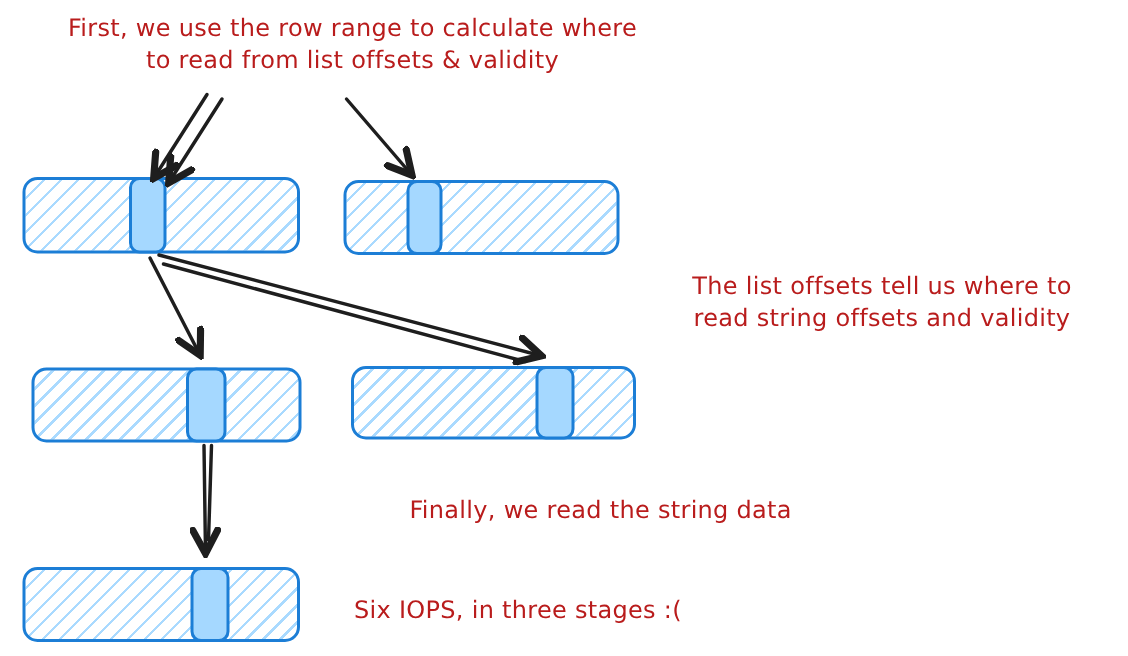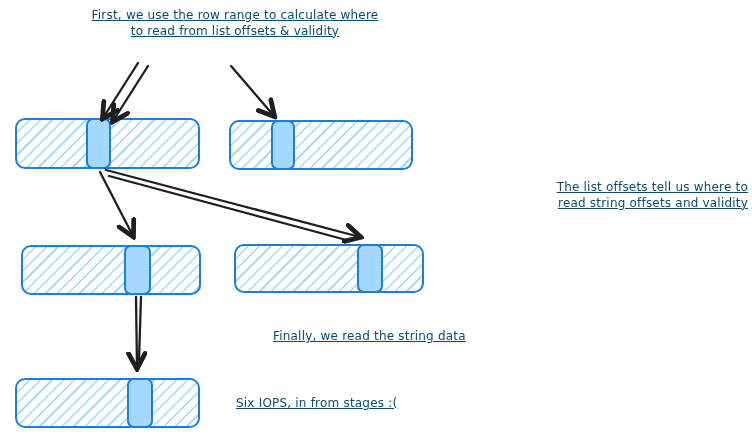--- a/index.html
+++ b/index.html
@@ -8,30 +8,29 @@
     background: #ffffff;
     font-family: "DejaVu Sans", "Liberation Sans", sans-serif;
     color: #1e1e1e;
     position: relative;
     overflow: hidden;
   }
   .canvas { position: absolute; inset: 0; }
 
   .caption {
     position: absolute;
-    font-size: 12px;
+    font-size: 16px;
     line-height: 1.32;
     letter-spacing: 0.2px;
-    color: #0c4a6e;
+    color: #b91c1c;
     white-space: pre-line;
     text-align: center;
-    text-decoration: underline;
   }
   .caption.step1 { left: 4px;   top: 8px;   width: 462px; }
-  .caption.step2 { left: 428px; top: 180px; width: 320px; text-align: right; }
+  .caption.step2 { left: 428px; top: 180px; width: 320px; }
   .caption.step3 { left: 238px; top: 329px; width: 312px; white-space: nowrap; text-align: left; margin-left: 35px; }
   .caption.summary { left: 236px; top: 396px; width: 300px; white-space: nowrap; text-align: left; }
 
   .buffer {
     position: absolute;
     box-sizing: border-box;
     border: 2.5px solid #1c7ed6;
     border-radius: 10px;
     background:
       repeating-linear-gradient(135deg,
@@ -74,21 +73,21 @@
 </head>
 <body>
 
 <div class="canvas">
 
   <div class="caption step1">First, we use the row range to calculate where
 to read from list offsets &amp; validity</div>
   <div class="caption step2">The list offsets tell us where to
 read string offsets and validity</div>
   <div class="caption step3">Finally, we read the string data</div>
-  <div class="caption summary">Six IOPS, in from stages :(</div>
+  <div class="caption summary">Six IOPS, in three stages :(</div>
 
   <div class="buffer buf1">
     <div class="cell"></div>
   </div>
   <div class="buffer buf2">
     <div class="cell"></div>
   </div>
   <div class="buffer buf3">
     <div class="cell"></div>
   </div>

